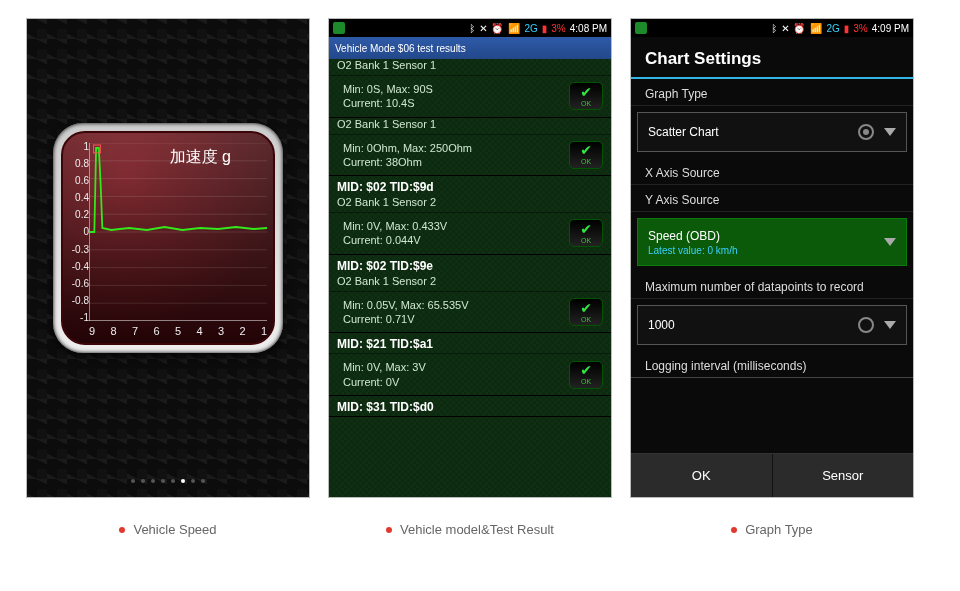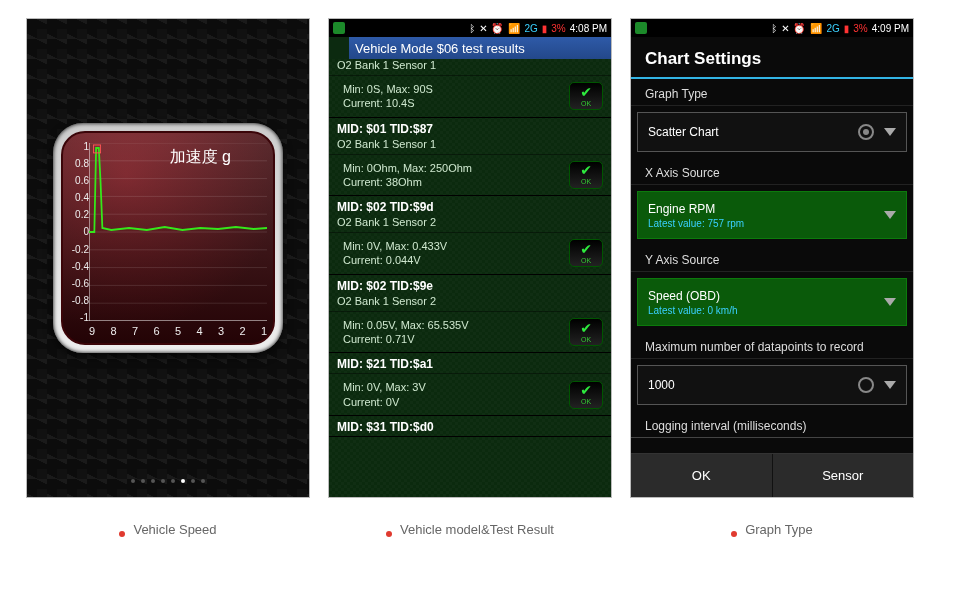--- a/index.html
+++ b/index.html
@@ -78,21 +78,21 @@
   .ylabels { position:absolute; left:4px; top:8px; bottom:20px; width:22px; display:flex; flex-direction:column; justify-content:space-between; font-size:10px; text-align:right; color:#eee; }
   .xlabels { position:absolute; left:26px; right:6px; bottom:6px; display:flex; justify-content:space-between; font-size:11px; color:#eee; }
   .dots { position:absolute; bottom:14px; left:0; right:0; display:flex; justify-content:center; gap:6px; }
   .dot { width:4px; height:4px; border-radius:50%; background:#555; }
   .dot.active { background:#fff; }
   
   .s2 { background:#0c2a10; }
   .s2 .titlebar {
     height: 22px;
     background: linear-gradient(#2e5aa8,#23488a);
-    color:#fff; font-size:13px; display:flex; align-items:center; padding:0 6px;margin-left:20px;
+    color:#fff; font-size:10px; display:flex; align-items:center; padding:0 6px;
   }
   .s2 .list { height: calc(100% - 40px); overflow:hidden;
     background-color:#0b2a0e;
     background-image:
       linear-gradient(45deg, rgba(255,255,255,.02) 25%, transparent 25%, transparent 75%, rgba(255,255,255,.02) 75%),
       linear-gradient(45deg, rgba(255,255,255,.02) 25%, transparent 25%, transparent 75%, rgba(255,255,255,.02) 75%);
     background-size: 6px 6px;
     background-position: 0 0, 3px 3px;
   }
   .group { border-bottom:1px solid #000; }
@@ -125,41 +125,41 @@
   .radio.sel::after{ content:""; position:absolute; inset:3px; border-radius:50%; background:#888; }
   .rowfield { display:flex; align-items:center; }
   .rowfield .val { flex:1; }
   .btnrow { position:absolute; left:0; right:0; bottom:0; height:44px; display:flex; border-top:1px solid #333; }
   .btnrow button {
     flex:1; background:#2b2b2b; color:#fff; border:none; border-right:1px solid #111; font-size:13px;
   }
   .btnrow button:last-child{ border-right:none; }
   
   .captions { display:flex; gap:18px; padding:18px 26px 0; }
-  .cap { width:284px; display:flex; align-items:flex-end; justify-content:center; gap:8px; color:#666; font-size:13px; }
+  .cap { width:284px; display:flex; align-items:center; justify-content:center; gap:8px; color:#666; font-size:13px; }
   .reddot { width:6px; height:6px; border-radius:50%; background:#e03a2f; }
 </style>
 </head>
 <body>
 
 <div class="row">
 
   <div class="phone s1 carbon">
     <div class="body">
       <div class="gauge-card">
         <div class="gauge-inner">
           <div class="gauge-title">加速度 g</div>
           <div class="ylabels">
             <span>1</span>
               <span>0.8</span>
             <span>0.6</span>
               <span>0.4</span>
             <span>0.2</span>
               <span>0</span>
-            <span>-0.2</span>
+            <span>-0.3</span>
               <span>-0.4</span>
             <span>-0.6</span>
               <span>-0.8</span>
             <span>-1</span>
           </div>
           <div class="plot">
             <svg viewBox="0 0 200 180" preserveAspectRatio="none">
               <g stroke="#ffffff40" stroke-width="0.5">
                 <line x1="0" y1="0" x2="200" y2="0"></line>
                   <line x1="0" y1="18" x2="200" y2="18"></line>
@@ -230,21 +230,20 @@
           <div>Min: 0S, Max: 90S</div>
           <div>Current: 10.4S</div>
           <div class="ok-badge">
               <span class="check">✔</span>
               <span class="ok">OK</span>
             </div>
         </div>
       </div>
 
       <div class="group">
-        <div class="ghead">MID: $01 TID:$87</div>
         <div class="gsub">O2 Bank 1 Sensor 1</div>
         <div class="gvals">
           <div>Min: 0Ohm, Max: 250Ohm</div>
           <div>Current: 38Ohm</div>
           <div class="ok-badge">
               <span class="check">✔</span>
               <span class="ok">OK</span>
             </div>
         </div>
       </div>
@@ -314,25 +313,20 @@
     <div class="cs-title">Chart Settings</div>
 
     <div class="label">Graph Type</div>
     <div class="field rowfield">
       <span class="val">Scatter Chart</span>
       <span class="radio sel"></span>
       <span class="chev"></span>
     </div>
 
     <div class="label">X Axis Source</div>
-    <div class="field field-green">
-      <span>Engine RPM</span>
-      <span class="latest">Latest value: 757 rpm</span>
-      <span class="chev"></span>
-    </div>
 
     <div class="label">Y Axis Source</div>
     <div class="field field-green">
       <span>Speed (OBD)</span>
       <span class="latest">Latest value: 0 km/h</span>
       <span class="chev"></span>
     </div>
 
     <div class="label">Maximum number of datapoints to record</div>
     <div class="field rowfield">

